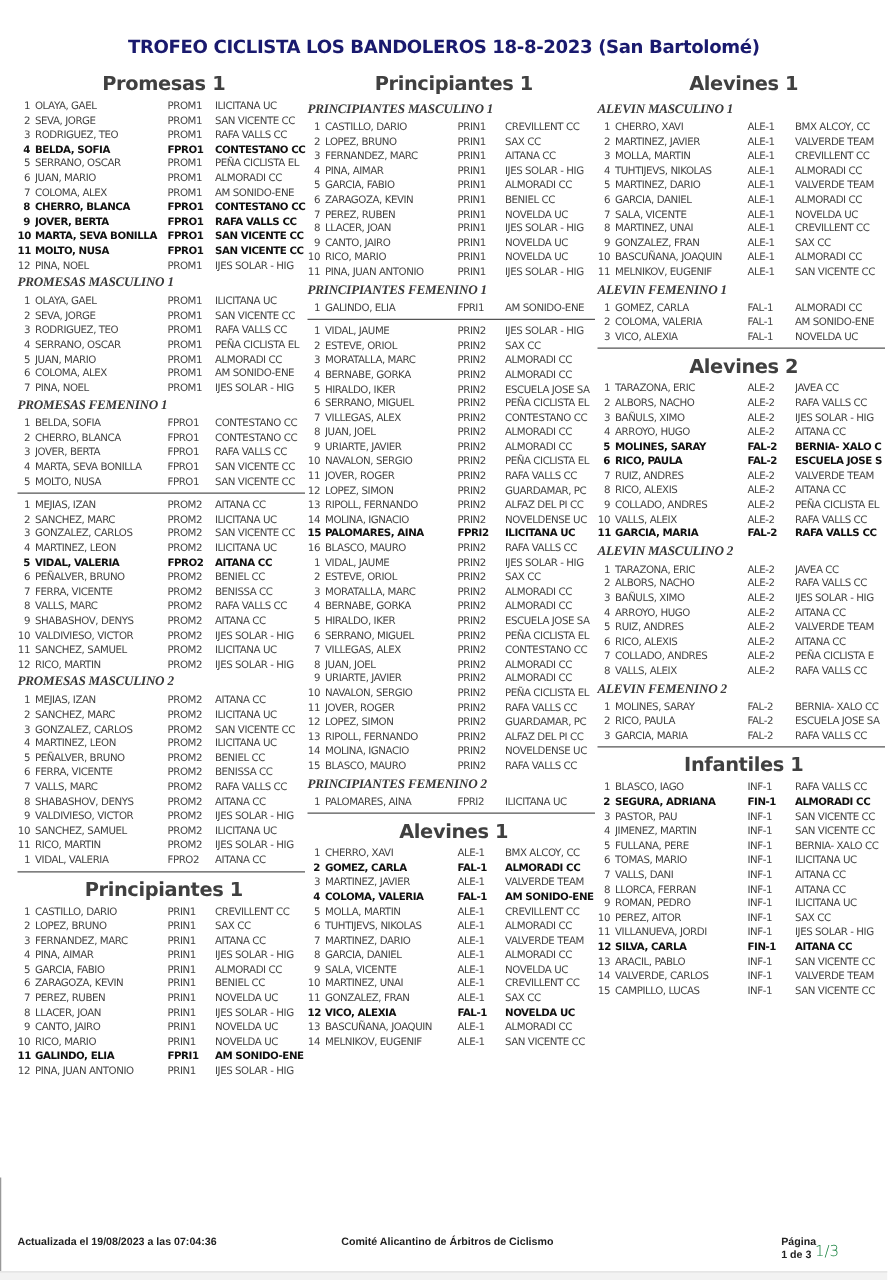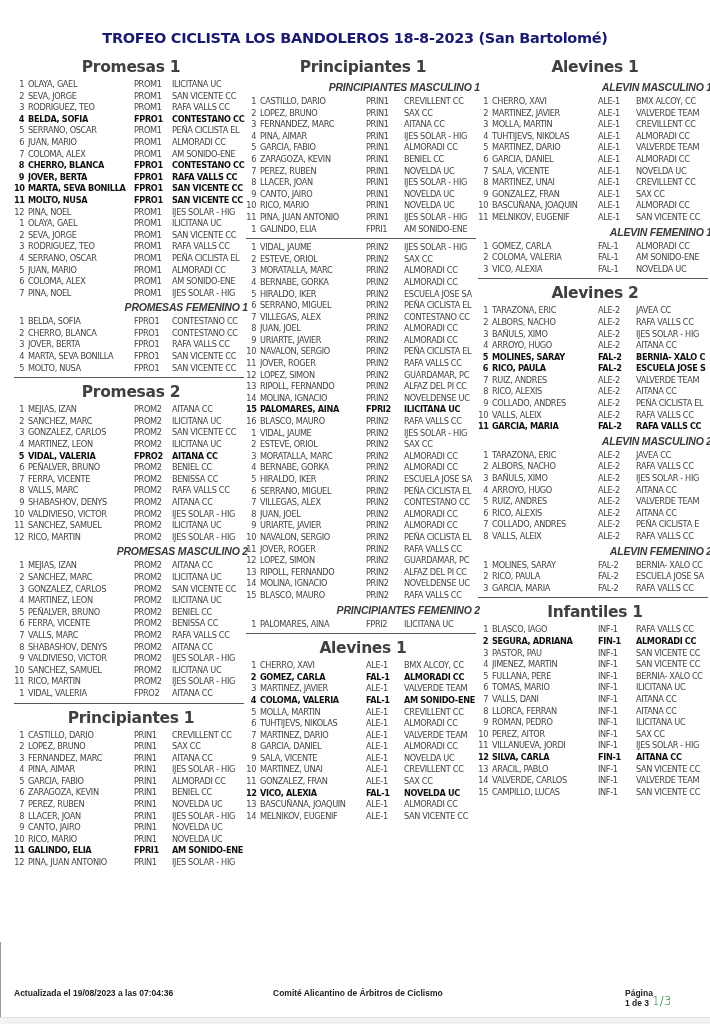--- a/index.html
+++ b/index.html
@@ -13,21 +13,21 @@
   }
   .col { position: absolute; top: 44px; width: 234px; }
   .col.c1 { left: 14px; }
   .col.c2 { left: 246px; }
   .col.c3 { left: 478px; }
   .cat-title {
     text-align: center; font-family: "DejaVu Sans", sans-serif; font-weight: bold;
     font-size: 15.5px; color: #404040; height: 23px; line-height: 23px; letter-spacing: -0.3px;
   }
   .sub-title {
-    text-align: right; font-family: Liberation Sans, sans-serif; font-weight: bold; font-style: italic;
+    text-align: left; font-family: Liberation Serif, serif; font-weight: bold; font-style: italic;
     font-size: 10.5px; color: #3a3a3a; height: 17px; line-height: 17px; letter-spacing: -0.2px;
   }
   .row {
     display: flex; height: 11.6px; line-height: 11.6px; font-size: 8.2px; color: #444;
     white-space: nowrap; font-family: "DejaVu Sans", sans-serif; letter-spacing: -0.35px;
   }
   .row.fem { font-weight: bold; color: #111; }
   .row .pos { width: 14px; text-align: right; padding-right: 4px; flex: none; }
   .row .name { width: 106px; overflow: hidden; flex: none; }
   .row .cat { width: 38px; flex: none; }
@@ -119,20 +119,21 @@
           <span class="name">MOLTO, NUSA</span>
           <span class="cat">FPRO1</span>
           <span class="club">SAN VICENTE CC</span>
         </div>
         <div class="row">
           <span class="pos">12</span>
           <span class="name">PINA, NOEL</span>
           <span class="cat">PROM1</span>
           <span class="club">IJES SOLAR - HIG</span>
         </div>
+        <div class="sub-title">PROMESAS MASCULINO 1</div>
         <div class="row">
           <span class="pos">1</span>
           <span class="name">OLAYA, GAEL</span>
           <span class="cat">PROM1</span>
           <span class="club">ILICITANA UC</span>
         </div>
         <div class="row">
           <span class="pos">2</span>
           <span class="name">SEVA, JORGE</span>
           <span class="cat">PROM1</span>
@@ -195,21 +196,20 @@
         </div>
         <div class="row">
           <span class="pos">5</span>
           <span class="name">MOLTO, NUSA</span>
           <span class="cat">FPRO1</span>
           <span class="club">SAN VICENTE CC</span>
         </div>
       </div>
       <div class="divider"></div>
       <div class="block">
-        <div class="cat-title">Promesas 2</div>
         <div class="row">
           <span class="pos">1</span>
           <span class="name">MEJIAS, IZAN</span>
           <span class="cat">PROM2</span>
           <span class="club">AITANA CC</span>
         </div>
         <div class="row">
           <span class="pos">2</span>
           <span class="name">SANCHEZ, MARC</span>
           <span class="cat">PROM2</span>
@@ -489,20 +489,21 @@
           <span class="name">RICO, MARIO</span>
           <span class="cat">PRIN1</span>
           <span class="club">NOVELDA UC</span>
         </div>
         <div class="row">
           <span class="pos">11</span>
           <span class="name">PINA, JUAN ANTONIO</span>
           <span class="cat">PRIN1</span>
           <span class="club">IJES SOLAR - HIG</span>
         </div>
+        <div class="sub-title">PRINCIPIANTES FEMENINO 1</div>
         <div class="row">
           <span class="pos">1</span>
           <span class="name">GALINDO, ELIA</span>
           <span class="cat">FPRI1</span>
           <span class="club">AM SONIDO-ENE</span>
         </div>
       </div>
       <div class="divider"></div>
       <div class="block">
         <div class="row">

